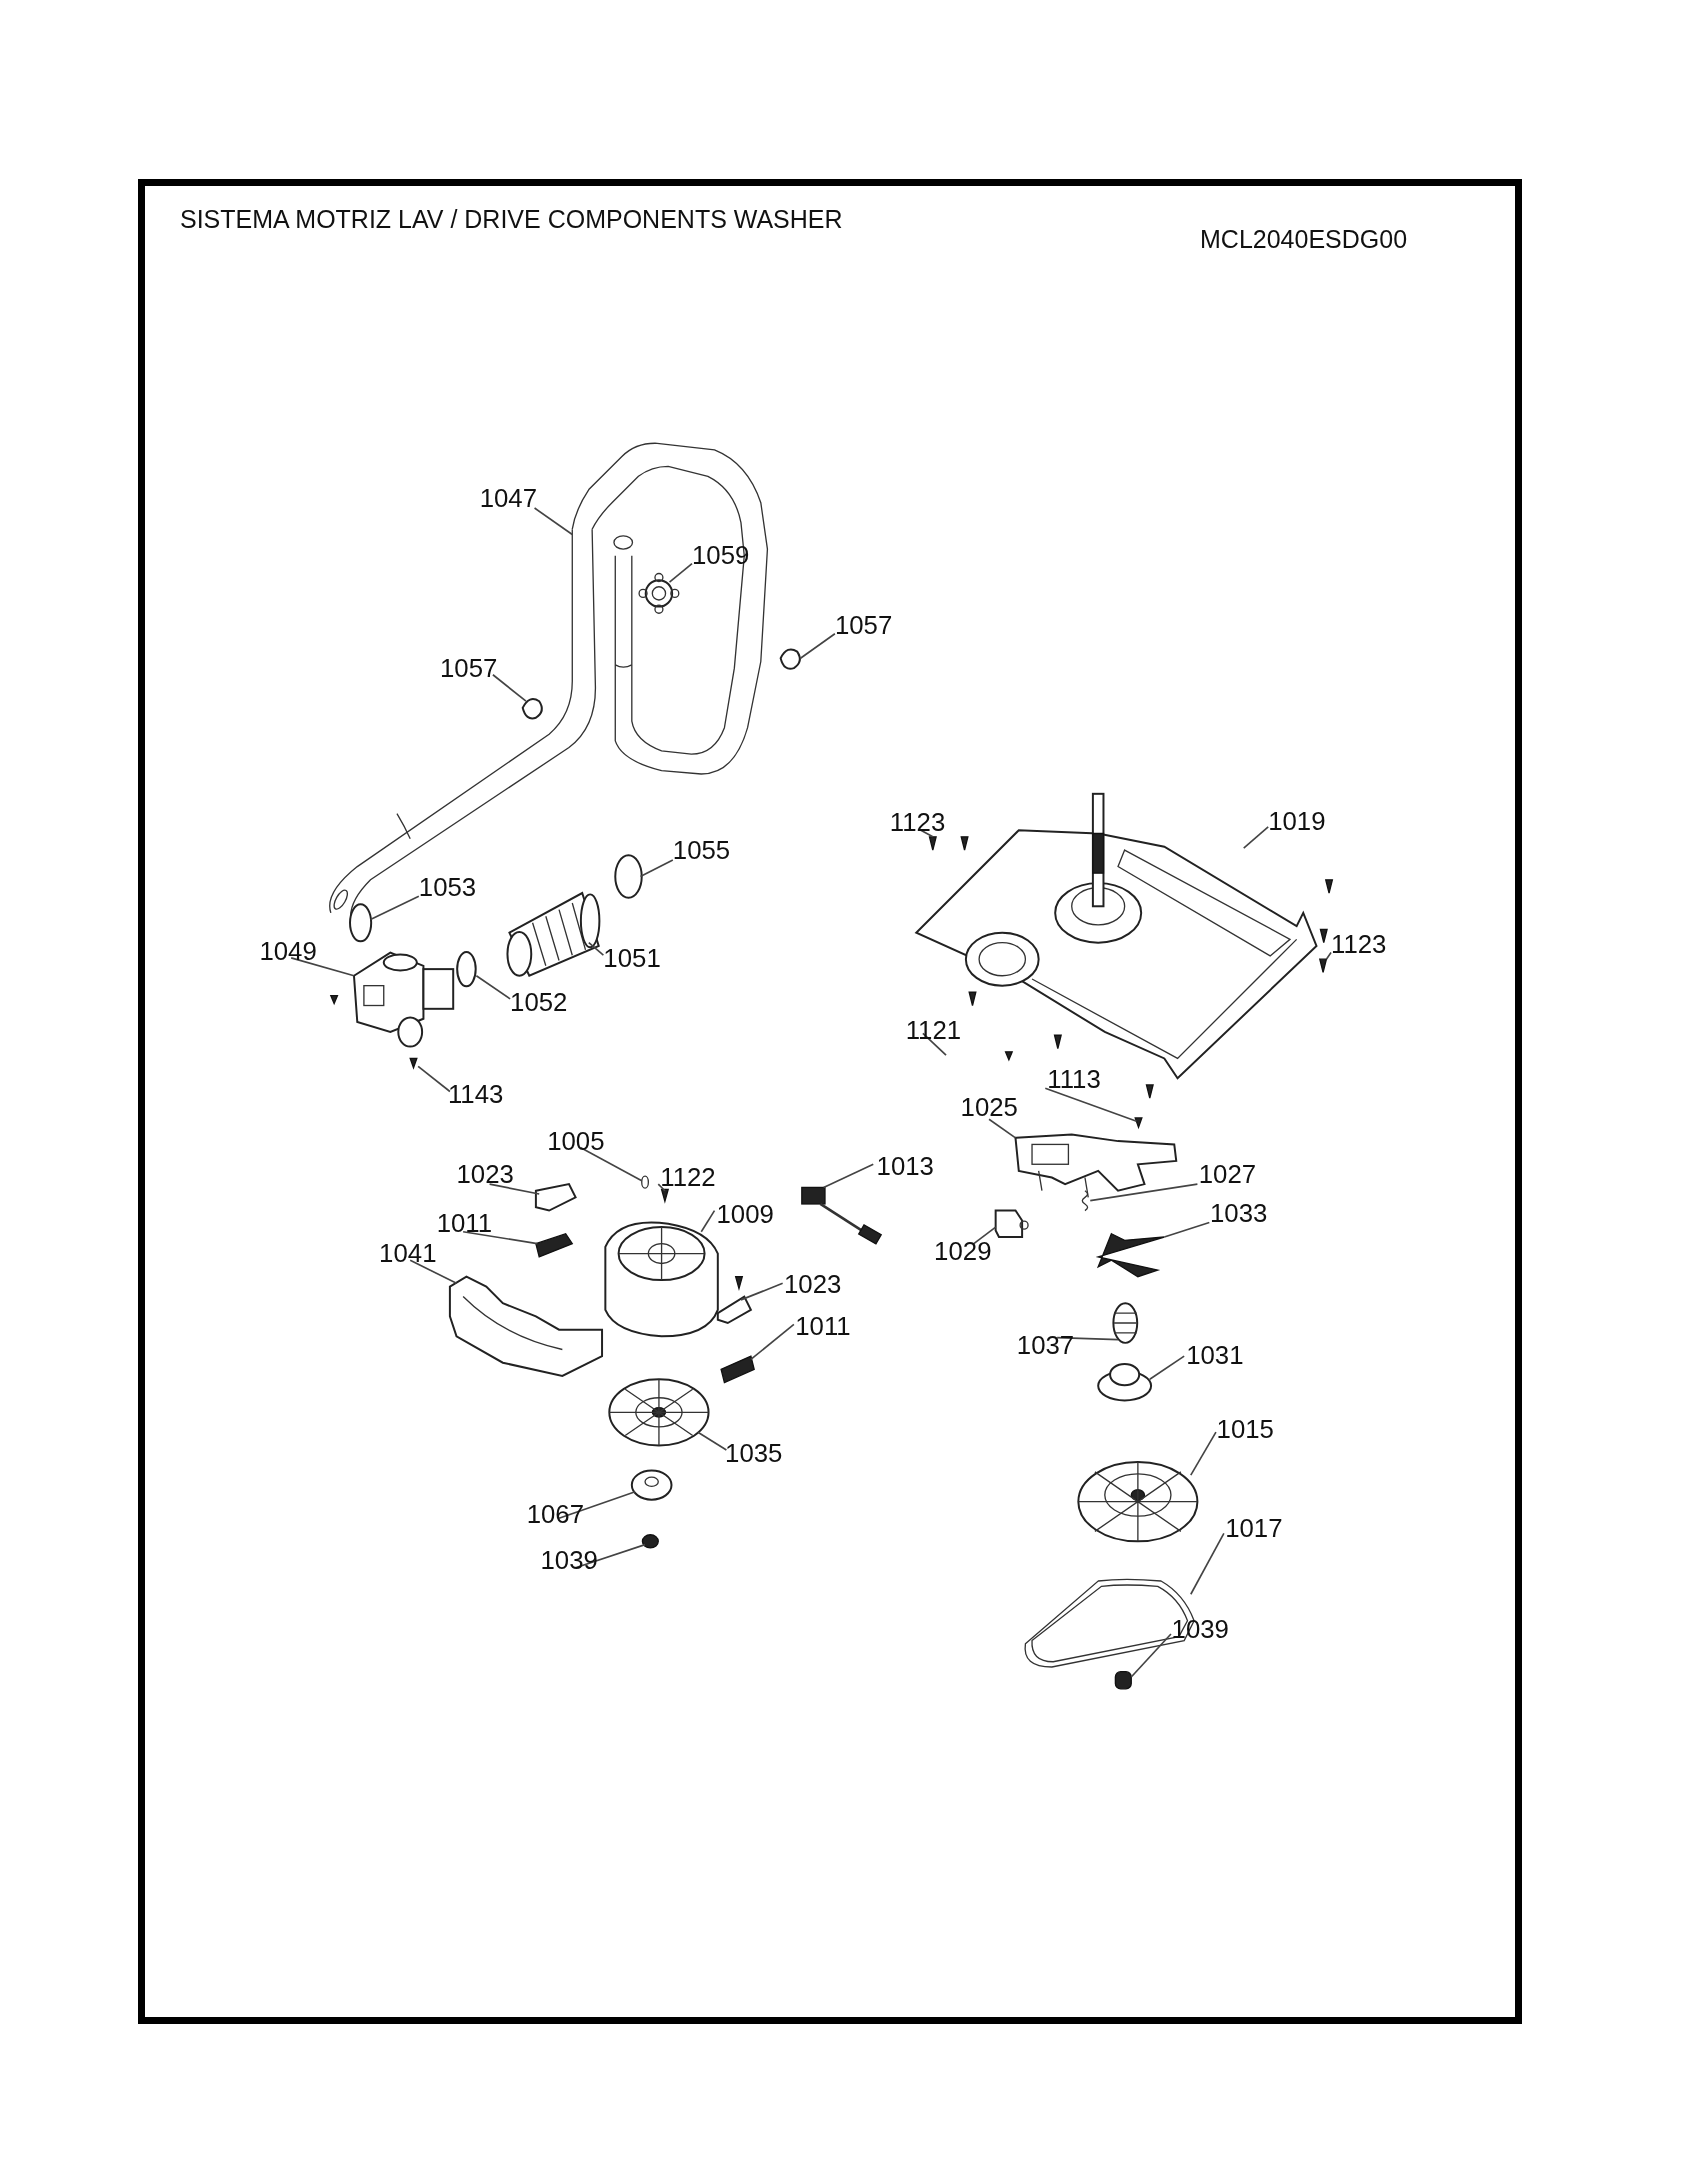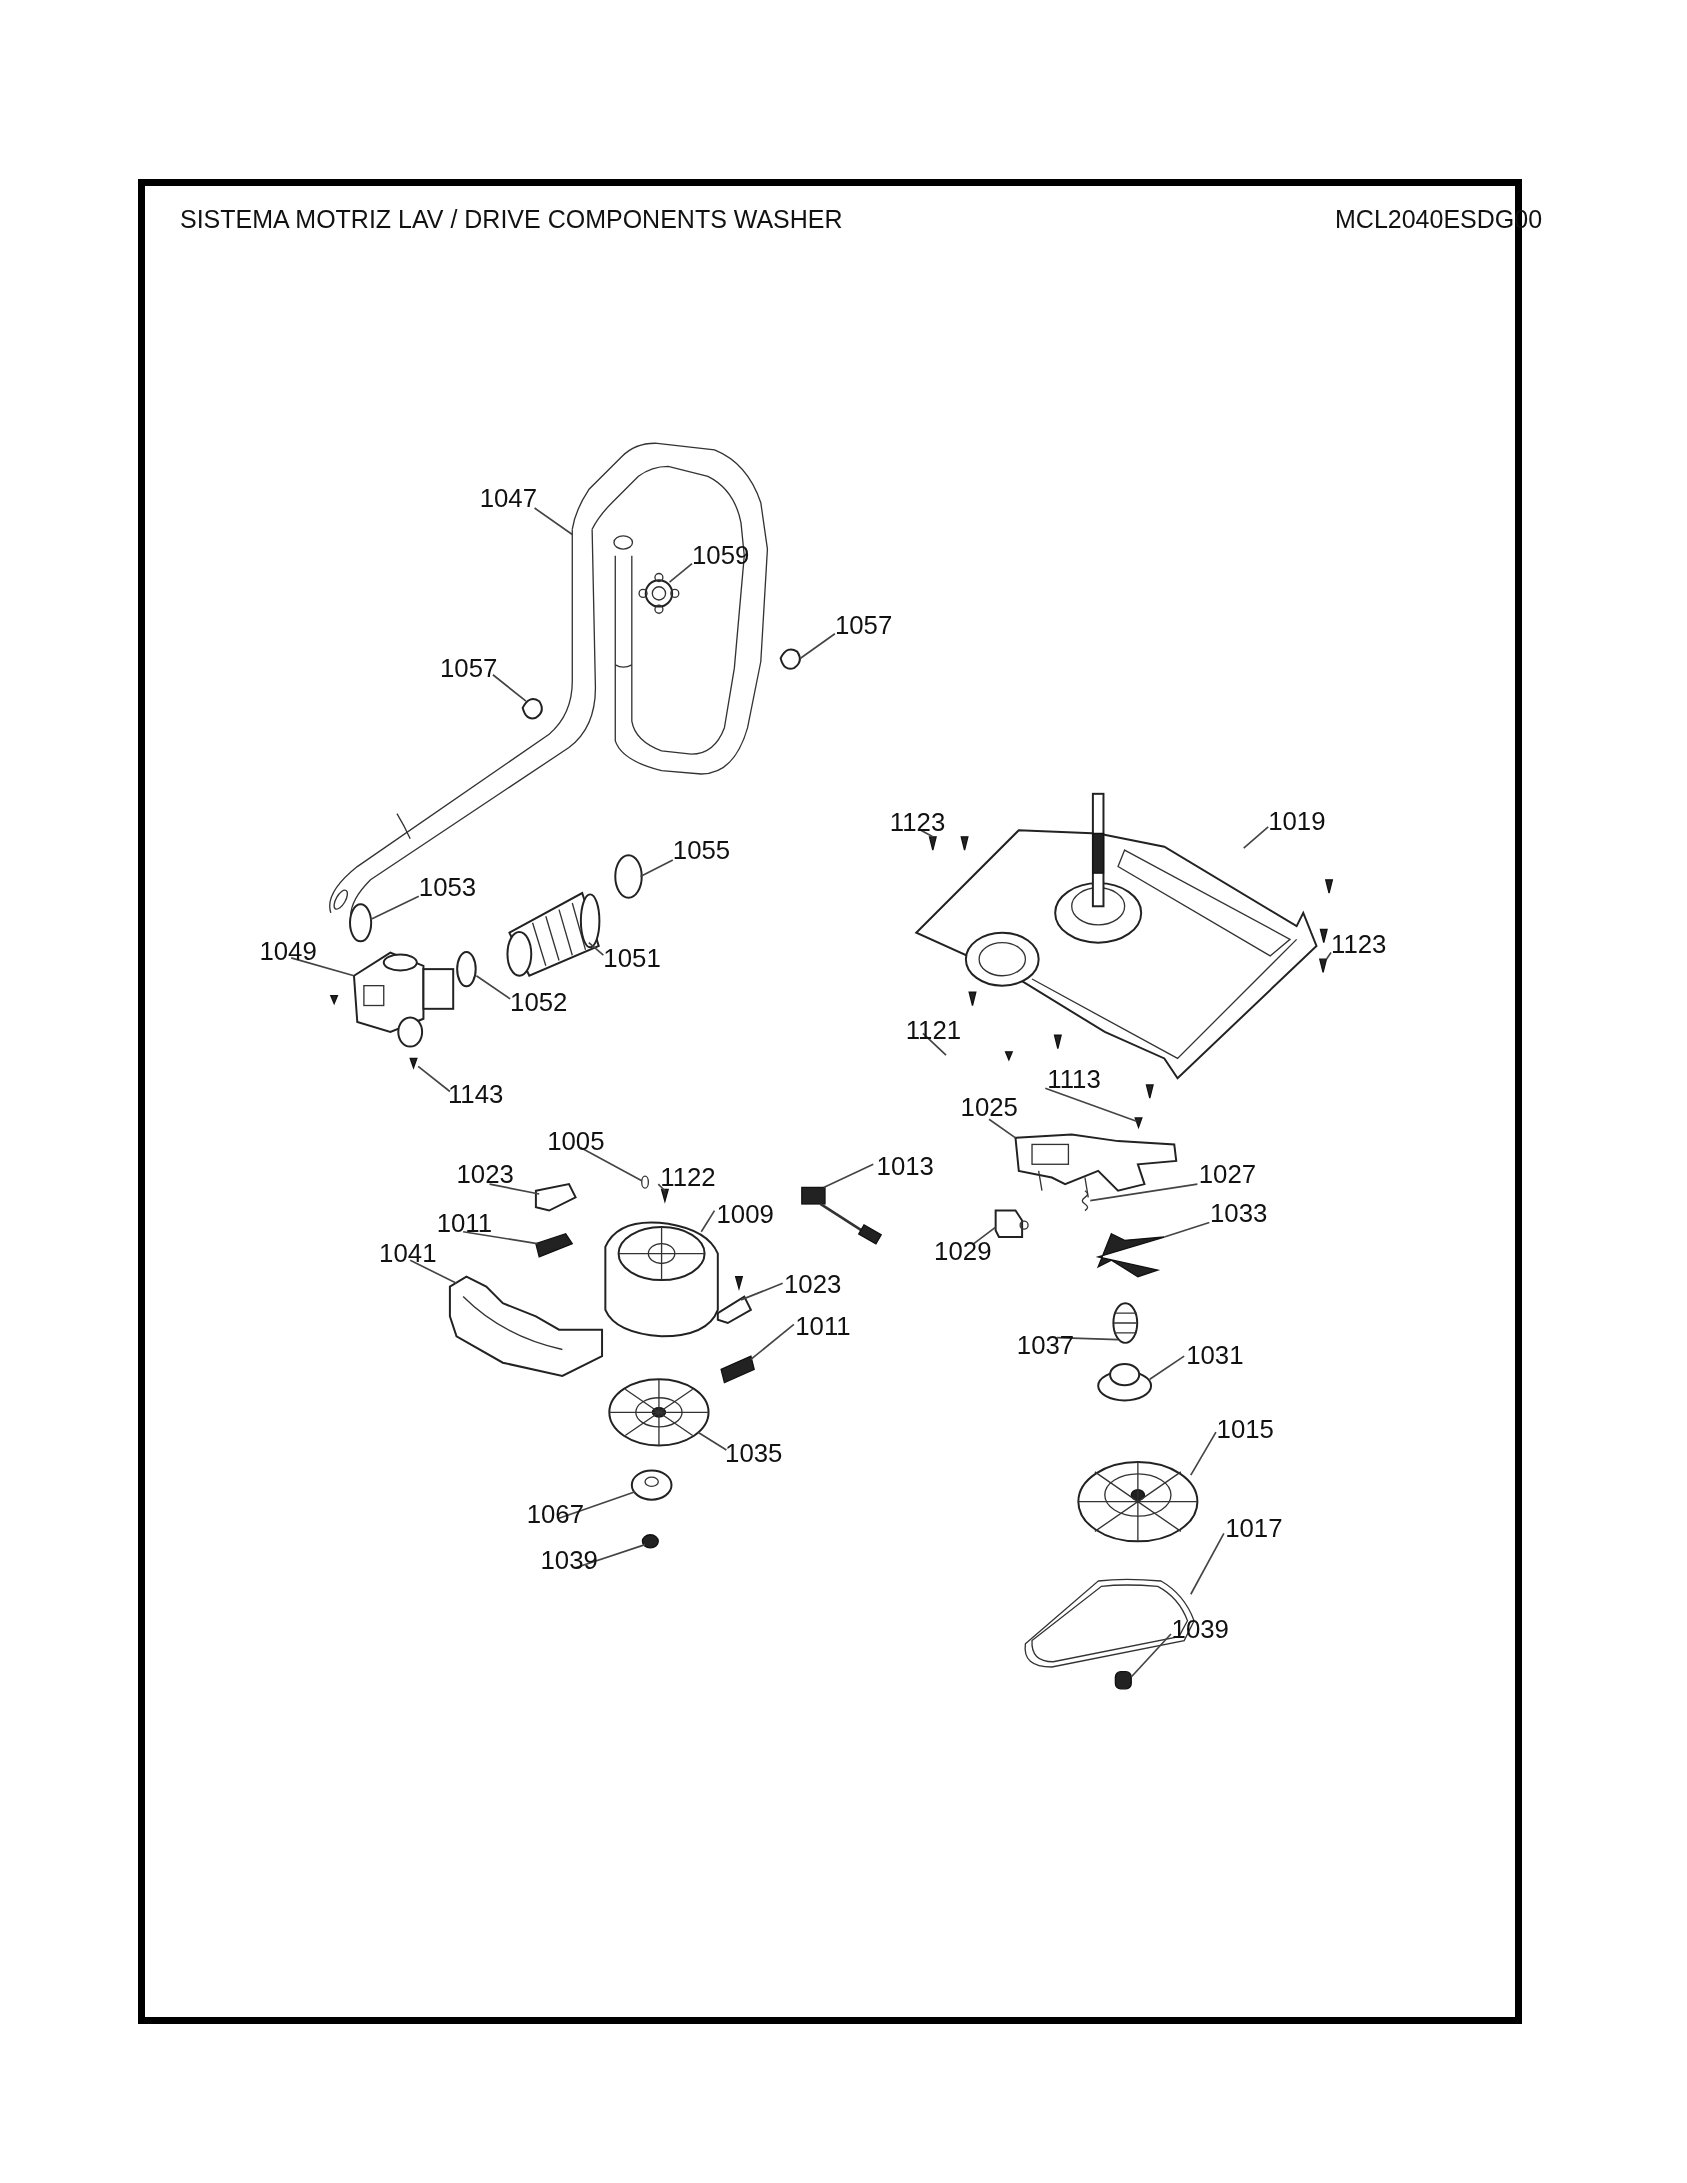--- a/index.html
+++ b/index.html
@@ -13,21 +13,21 @@
   .lead { stroke: #444; stroke-width: 2.5; fill: none; }
   .part { stroke: #222; stroke-width: 3; fill: #fff; }
   .thin { stroke: #333; stroke-width: 2; fill: none; }
   .dark { fill: #222; stroke: #111; stroke-width: 2; }
 </style>
 </head>
 <body>
 
 <div id="frame"></div>
 <div class="title" style="left:180px;">SISTEMA MOTRIZ LAV / DRIVE COMPONENTS WASHER</div>
-<div class="title" style="left:1335px;">MCL2040ESDG00</div>
+<div class="title" style="left:1200px;margin-top:20px;">MCL2040ESDG00</div>
 
 <svg id="diagram" viewBox="0 0 2550 3300" xmlns="http://www.w3.org/2000/svg">
 
   <g>
     <path class="thin" d="M865,800 L865,1030 Q865,1080 830,1110 L540,1310 Q490,1350 500,1380"></path>
     <path class="thin" d="M895,800 L900,1040 Q900,1100 860,1130 L560,1330 Q530,1360 530,1385"></path>
     <path class="thin" d="M865,800 Q870,770 890,740 L940,690 Q960,670 990,670 L1080,680 Q1130,700 1150,760 L1160,830 L1150,1000 L1130,1100 Q1110,1170 1060,1170 L1000,1165 Q940,1150 930,1120 L930,840"></path>
     <path class="thin" d="M895,800 Q905,780 925,760 L965,720 Q985,705 1010,705 L1070,720 Q1110,740 1120,790 L1125,840 L1110,1010 L1095,1100 Q1080,1140 1045,1140 L1000,1135 Q960,1120 955,1090 L955,840"></path>
     <ellipse class="thin" cx="942" cy="820" rx="14" ry="10"></ellipse>
     <ellipse class="thin" cx="515" cy="1360" rx="16" ry="7" transform="rotate(-60 515 1360)"></ellipse>

